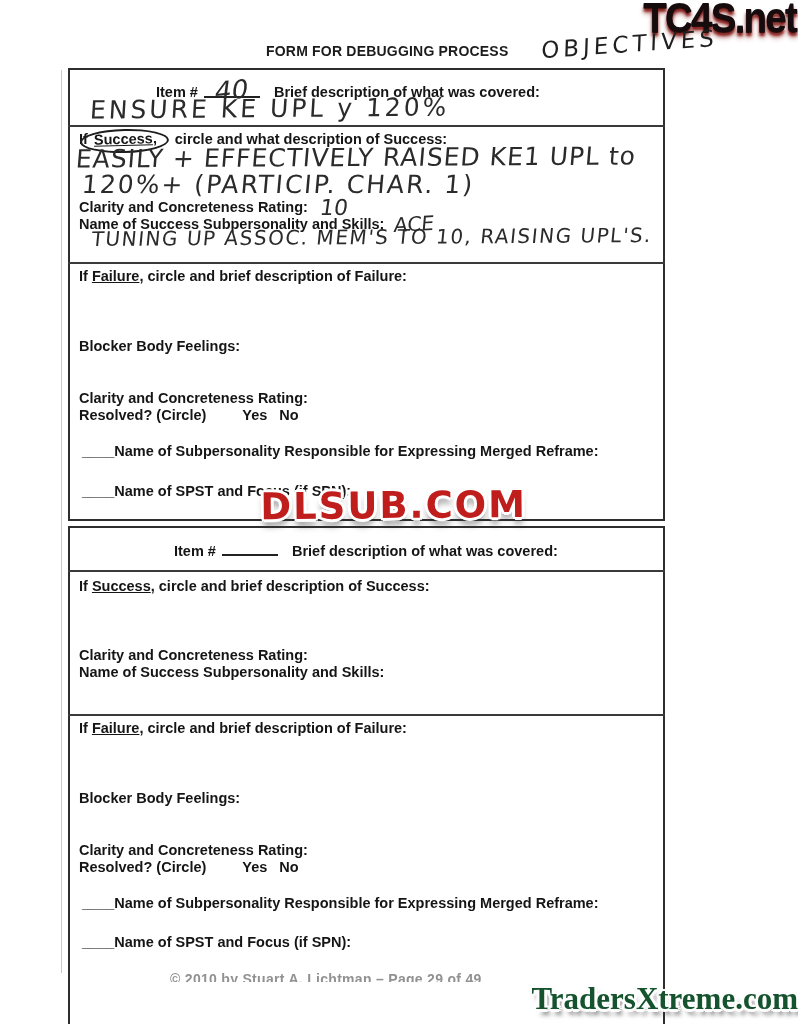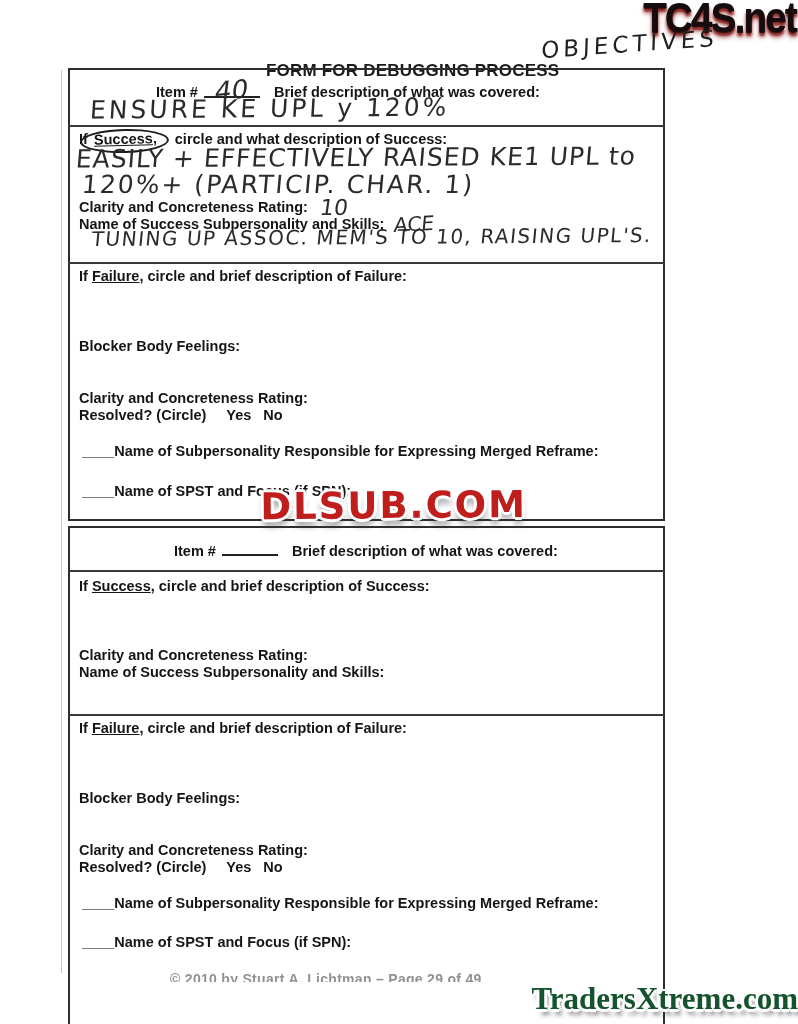--- a/index.html
+++ b/index.html
@@ -39,23 +39,22 @@
     text-shadow:
       -2px -2px 0 #fdfdfd, 2px -2px 0 #fdfdfd, -2px 2px 0 #fdfdfd, 2px 2px 0 #fdfdfd,
       0 -2px 0 #fdfdfd, 0 3px 0 #fdfdfd, -3px 0 0 #fdfdfd, 3px 0 0 #fdfdfd,
       4px 6px 4px rgba(55,55,55,0.6);
     z-index: 5;
   }
 
   
   .title {
     position: absolute; top: 43px; left: 266px;
-    font-size: 17px; font-weight: bold; letter-spacing: 0.2px;
+    font-size: 14px; font-weight: bold; letter-spacing: 0.2px;
     white-space: nowrap;
-    margin-top: 18px;
   }
   .hw { font-family: "DejaVu Sans", sans-serif; font-weight: normal; color: #2b2b2b; white-space: nowrap; }
   .hw-objectives {
     position: absolute; top: 31px; left: 541px;
     font-size: 23px; letter-spacing: 4px;
     transform: rotate(-4deg) skewX(-6deg);
     color: #1f1f1f;
   }
 
   
@@ -74,21 +73,21 @@
   }
   .hw-itemnum {
     font-size: 26px; line-height: 10px; display: inline-block;
     transform: skewX(-12deg) rotate(-5deg); position: relative; top: 2px;
   }
   .oval {
     display: inline-block; border: 2px solid #1e1e1e; border-radius: 50%;
     padding: 0 10px 4px 12px; margin: -5px 2px -5px -12px;
     transform: rotate(-1.5deg);
   }
-  .gap-yes { margin-left: 20px; }
+  .gap-yes { margin-left: 36px; }
   .gap-no  { margin-left: 12px; }
 
   
   .hw-brief    { position: absolute; top: 24px;  left: 20px;  font-size: 25px; letter-spacing: 3px; transform: rotate(-0.5deg) skewX(-4deg); }
   .hw-succ1    { position: absolute; top: 73px;  left: 6px;   font-size: 25px; letter-spacing: 1px; transform: rotate(-0.3deg) skewX(-5deg); }
   .hw-succ2    { position: absolute; top: 100px; left: 12px;  font-size: 25px; letter-spacing: 2px; transform: skewX(-5deg); }
   .hw-clarity  { font-size: 22px; margin-left: 12px; display: inline-block; transform: skewX(-8deg); vertical-align: -3px; }
   .hw-subp     { font-size: 20px; margin-left: 10px; display: inline-block; transform: skewX(-8deg) rotate(-3deg); vertical-align: -2px; }
   .hw-tuning   { position: absolute; top: 155px; left: 22px;  font-size: 20px; letter-spacing: 1.5px; transform: skewX(-6deg) rotate(-0.4deg); }
 

